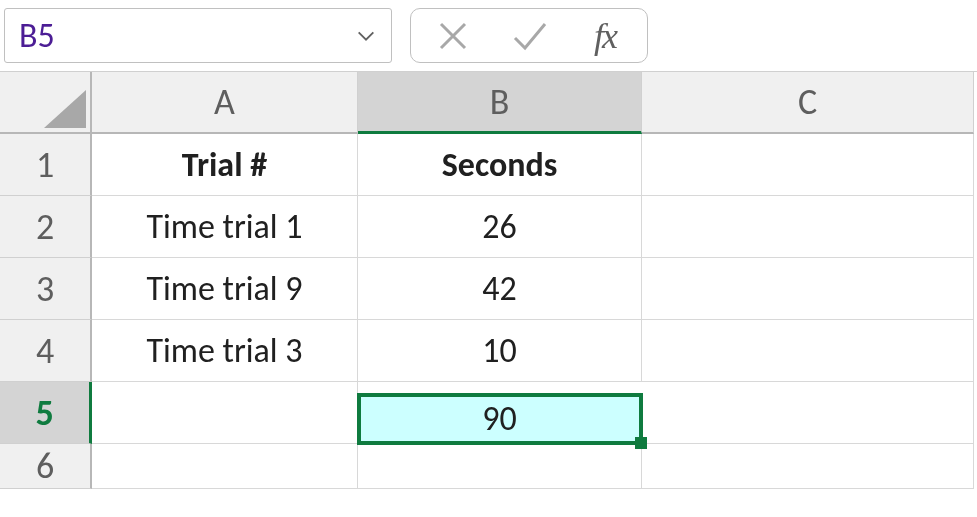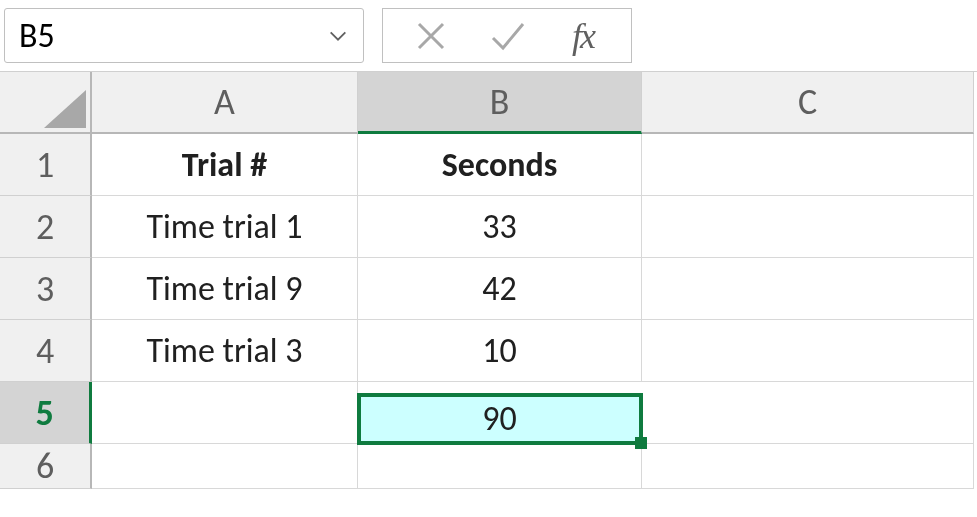--- a/index.html
+++ b/index.html
@@ -13,43 +13,43 @@
     .formula-bar {
       display: flex;
       align-items: stretch;
       height: 72px;
       border-bottom: 1px solid #d0d0d0;
       background: #fff;
       gap: 18px;
       padding: 8px 4px 8px 4px;
     }
     .name-box {
-      width: 360px;
+      width: 388px;
       border: 1px solid #c0c0c0;
       border-radius: 3px;
       display: flex;
       align-items: center;
       justify-content: space-between;
       padding: 0 14px 0 14px;
       font-size: 34px;
-      color: #000000;
+      color: #4c1d95;
     }
     .name-box-value { flex: 1; }
     .name-box-chev {
       font-size: 24px;
       color: #606060;
       display: flex;
       align-items: center;
     }
     .fb-tools {
       display: flex;
       align-items: center;
       border: 1px solid #c0c0c0;
-      border-radius: 0;
-      padding: 0 10px;
+      border-radius: 10px;
+      padding: 0 4px;
     }
     .fb-btn {
       width: 76px;
       height: 100%;
       display: flex;
       align-items: center;
       justify-content: center;
     }
     .fb-btn svg { width: 40px; height: 40px; }
     .fx-label {
@@ -184,21 +184,21 @@
   <div class="col-h active">B</div>
   <div class="col-h">C</div>
 
   <div class="row-h">1</div>
   <div class="cell center bold">Trial #</div>
   <div class="cell center bold">Seconds</div>
   <div class="cell"></div>
 
   <div class="row-h">2</div>
   <div class="cell center">Time trial 1</div>
-  <div class="cell center">33</div>
+  <div class="cell center">26</div>
   <div class="cell"></div>
 
   <div class="row-h">3</div>
   <div class="cell center">Time trial 9</div>
   <div class="cell center">42</div>
   <div class="cell"></div>
 
   <div class="row-h">4</div>
   <div class="cell center">Time trial 3</div>
   <div class="cell center">10</div>

